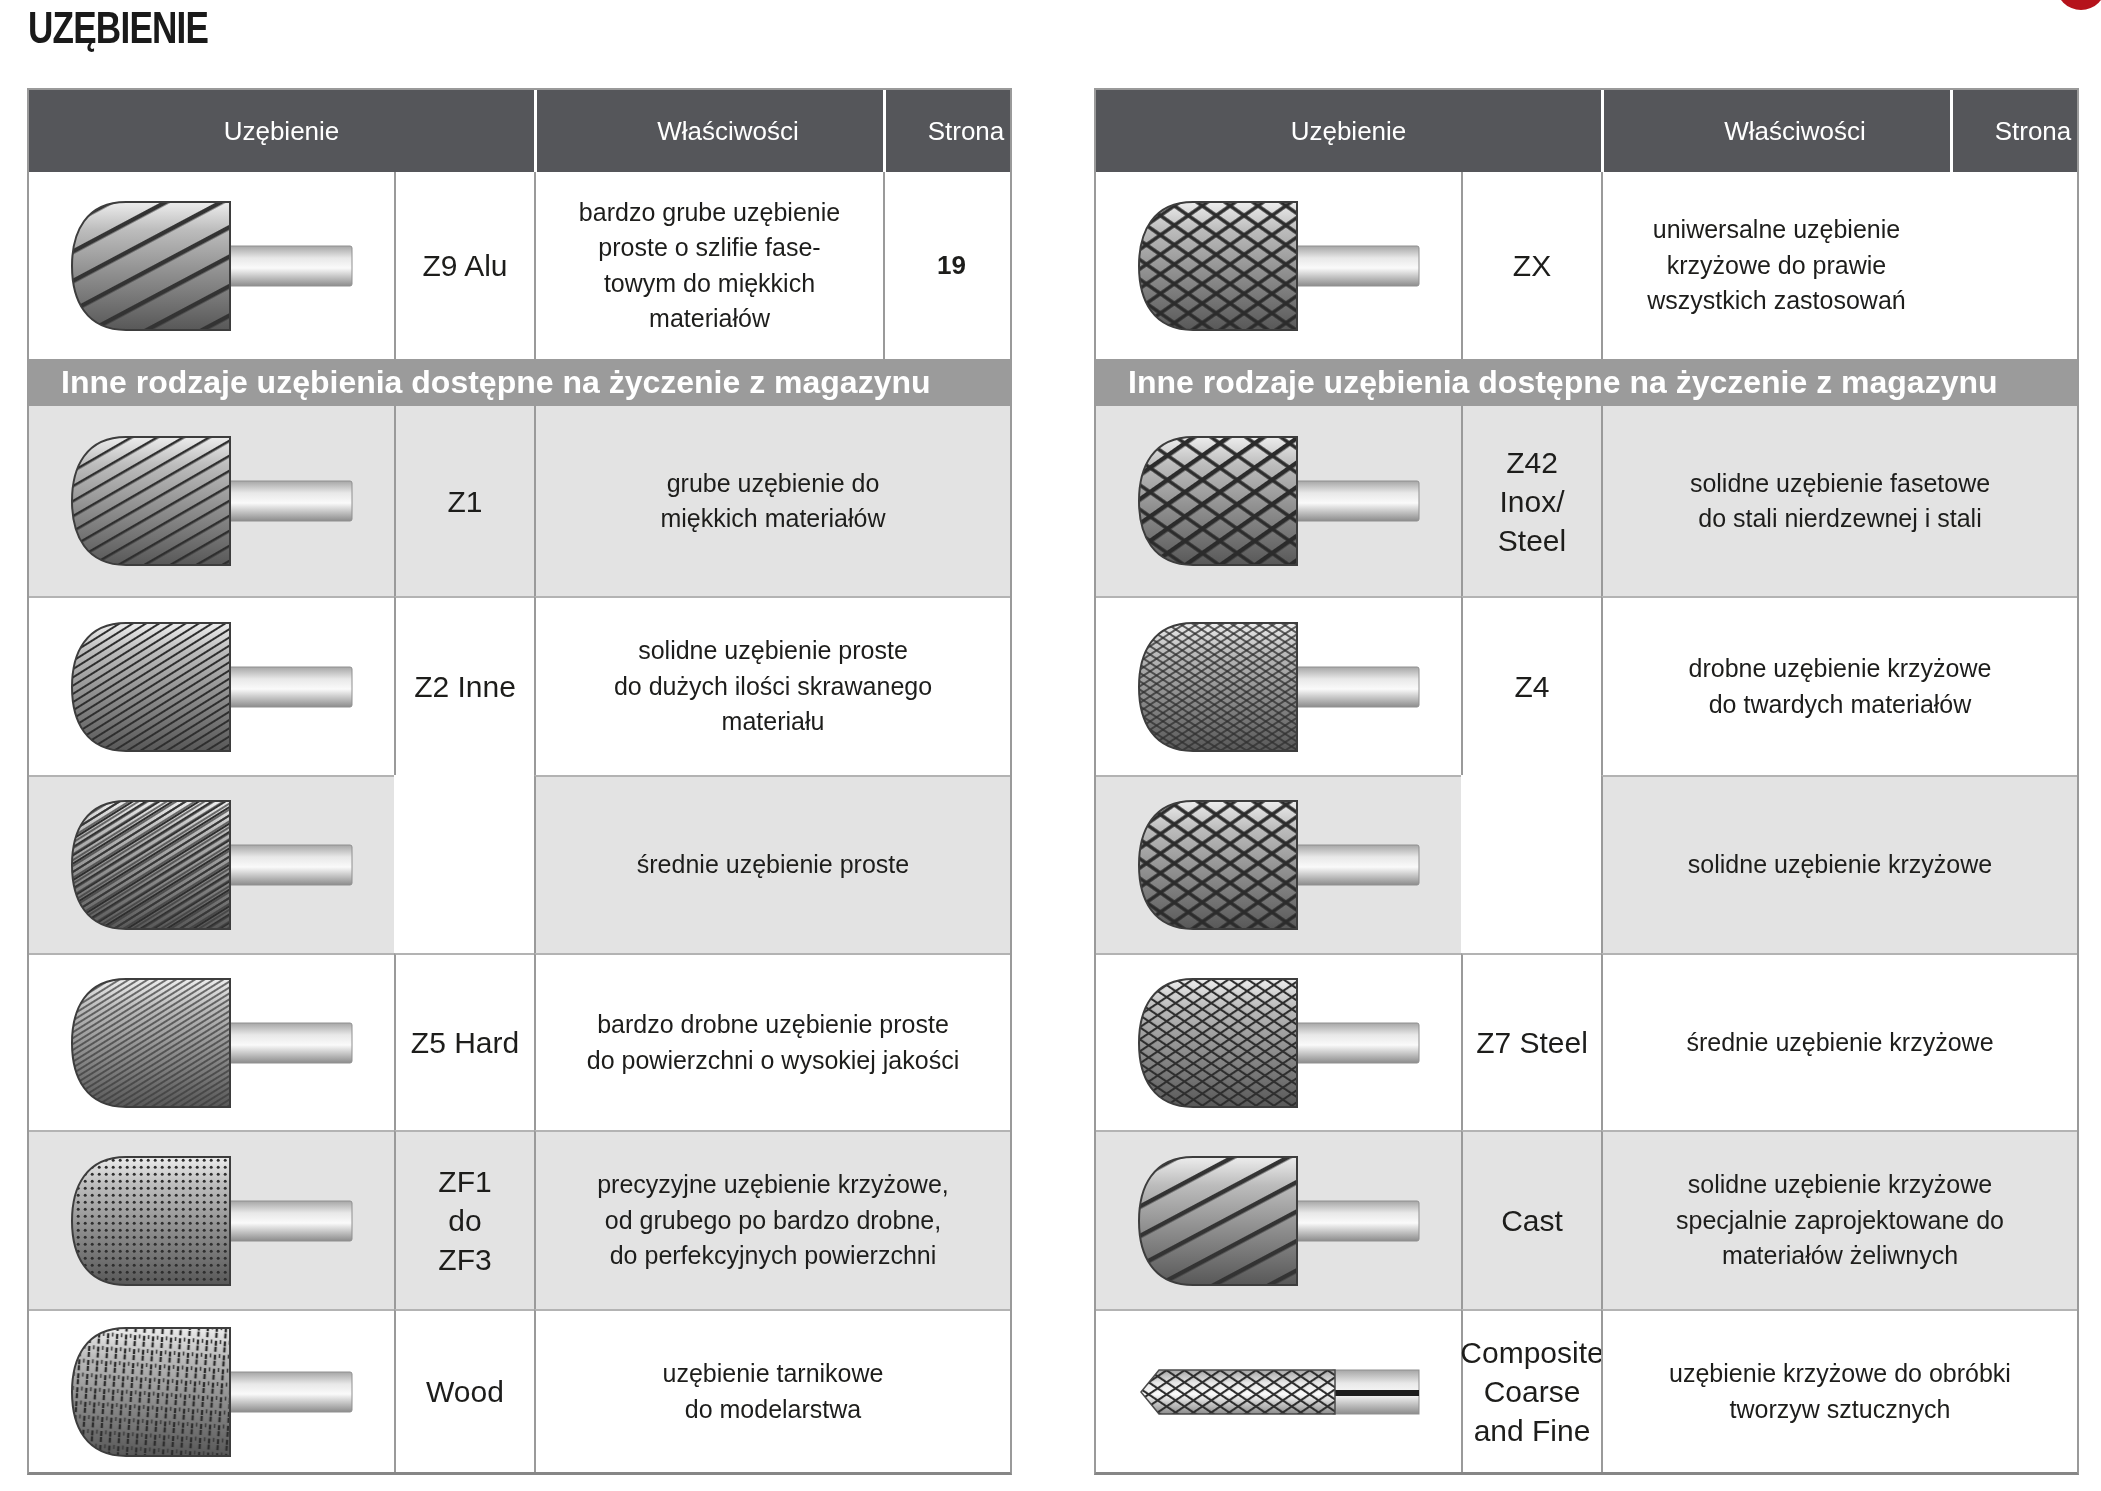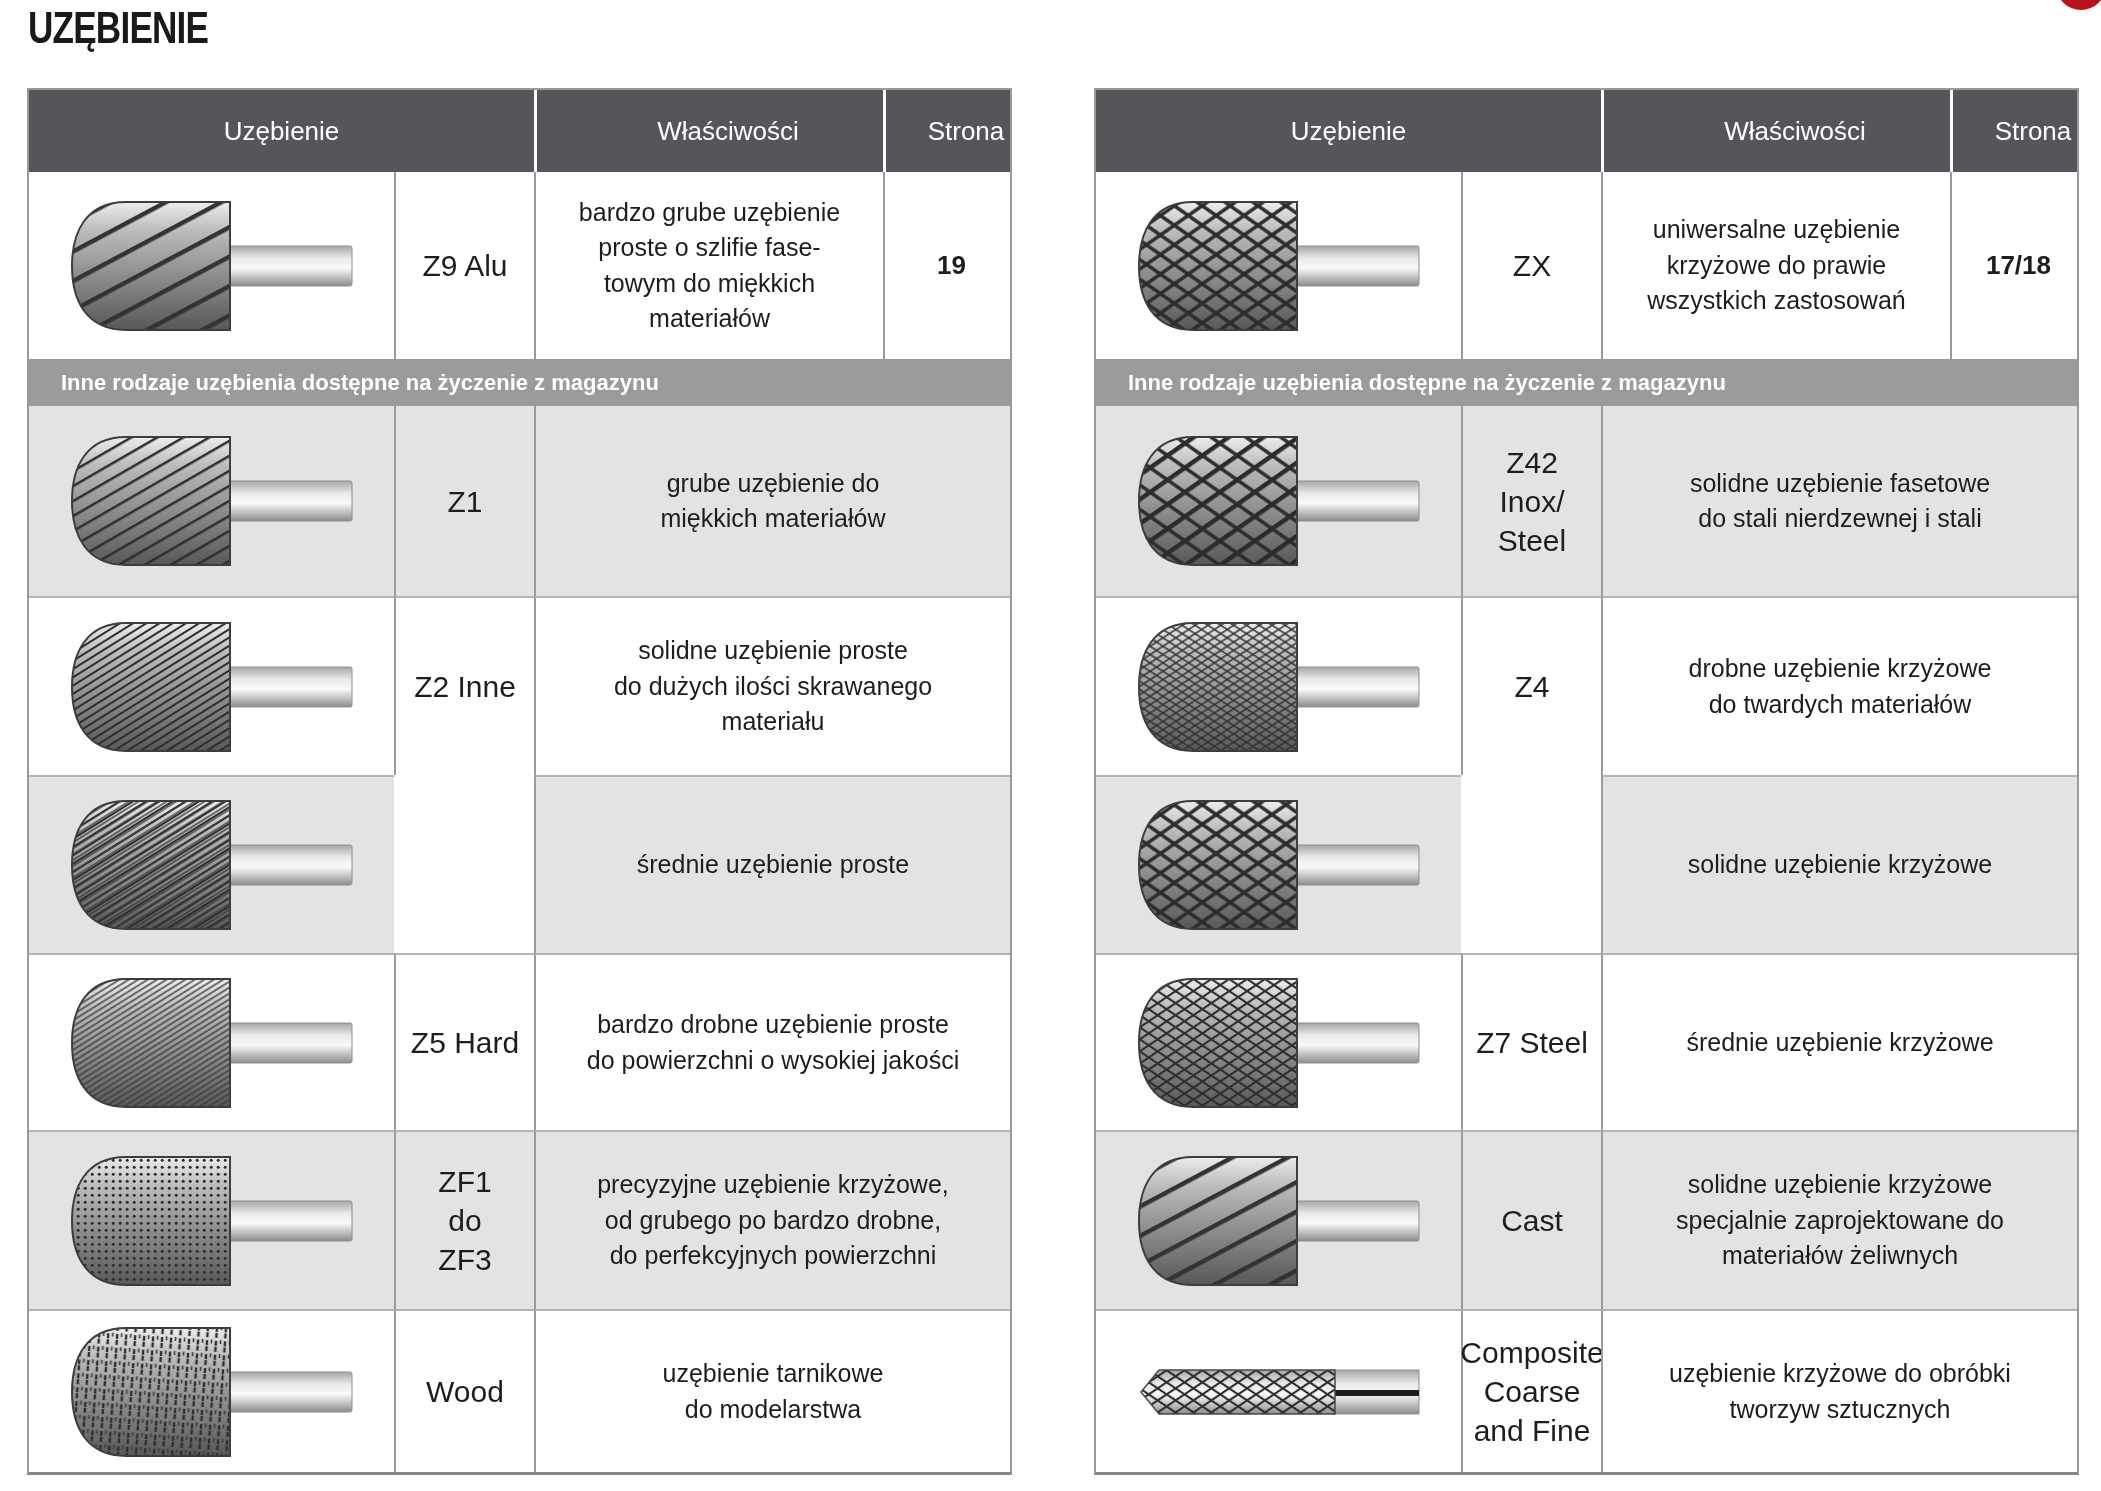--- a/index.html
+++ b/index.html
@@ -27,21 +27,21 @@
     grid-template-rows:82px 187px 47px 190px 179px 178px 177px 179px 163px;
   }
   .tbl-left{left:27px;}
   .tbl-right{left:1094px;}
   .cell{display:flex;align-items:center;justify-content:center;box-sizing:border-box;}
   .hc{background:var(--header-bg,#55565a);color:#fff;font-size:26px;}
   .hc-uz{grid-column:1/3;}
   .hc-b{border-left:3px solid #fff;padding-left:36px;}
   .band{
     grid-column:1/5;background:var(--band-bg,#9b9b9b);color:#fff;
-    font-size:22px;font-weight:700;display:flex;align-items:center;
+    font-size:32px;font-weight:700;display:flex;align-items:center;
     padding-left:32px;box-sizing:border-box;white-space:nowrap;overflow:hidden;
   }
   .vl{border-left:2px solid var(--border-gray,#9a9a9a);}
   .bt{border-top:2px solid #b3b3b3;}
   .gray{background:var(--row-alt-bg,#e3e3e3);}
   .code{font-size:30px;line-height:1.3;text-align:center;white-space:pre-line;}
   .desc{font-size:25px;line-height:1.42;text-align:center;white-space:pre-line;grid-column:3/5;}
   .desc-n{grid-column:3/4;}
   .page-no{font-size:26px;font-weight:700;padding-left:8px;}
   .burr{width:300px;height:140px;display:block;}
@@ -225,21 +225,20 @@
       <use href="#headP" fill="url(#gh)"></use>
       <use href="#headP" fill="url(#cxa16)"></use>
       <use href="#headP" fill="url(#cxb16)"></use>
       <use href="#headP" fill="none" stroke="#3d3d3d" stroke-width="2"></use>
     </svg>
   </div>
   <div class="cell vl code">ZX</div>
   <div class="cell vl desc desc-n">uniwersalne uzębienie
 krzyżowe do prawie
 wszystkich zastosowań</div>
-  <div class="cell vl page-no">17/18</div>
 
   <div class="band">Inne rodzaje uzębienia dostępne na życzenie z magazynu</div>
 
   <div class="cell gray">
     <svg class="burr" viewBox="0 0 300 140">
       <use href="#shankP" fill="url(#gs)" stroke="#909090" stroke-width="1"></use>
       <use href="#headP" fill="url(#gh)"></use>
       <use href="#headP" fill="url(#cxa20)"></use>
       <use href="#headP" fill="url(#cxb20)"></use>
       <use href="#headP" fill="none" stroke="#3d3d3d" stroke-width="2"></use>

